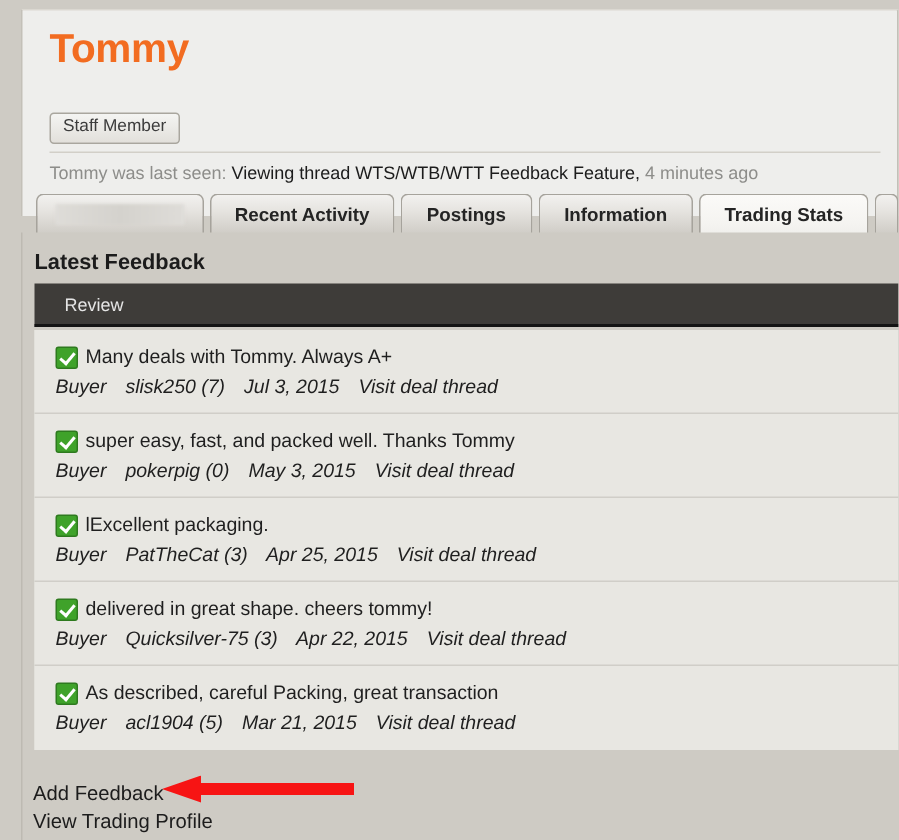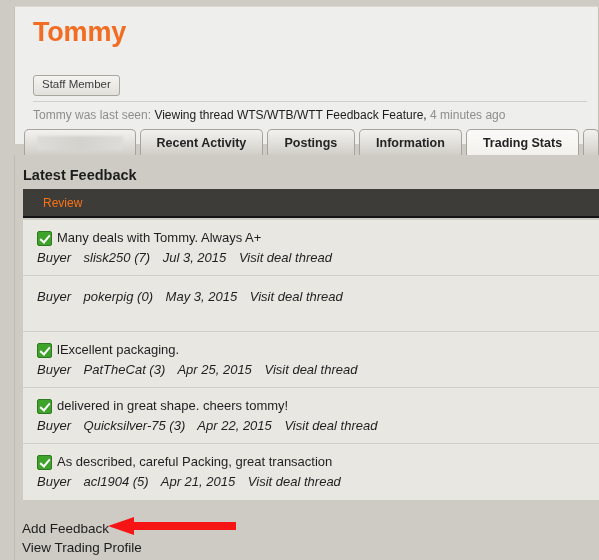--- a/index.html
+++ b/index.html
@@ -172,21 +172,21 @@
     right: 0;
     height: 29px;
     background: #3e3c39;
     border-bottom: 2px solid #141414;
   }
   #review-bar-label {
     position: absolute;
     left: 20px;
     top: 7px;
     font-size: 12px;
-    color: #f97316;
+    color: #e5e5e5;
   }
 
   
   #feedback-list {
     position: absolute;
     left: 8px;
     top: 65px;
     right: 0;
     background: #e8e7e2;
   }
@@ -307,20 +307,24 @@
         </div>
         <div class="fb-line2">
           <span class="fb-role">Buyer</span>
           <span class="fb-user">slisk250 (7)</span>
           <span class="fb-date">Jul 3, 2015</span>
           <span class="fb-link">Visit deal thread</span>
         </div>
       </div>
 
       <div class="feedback-row">
+        <div class="fb-line1">
+          <span class="check-icon"></span>
+          <span>super easy, fast, and packed well. Thanks Tommy</span>
+        </div>
         <div class="fb-line2">
           <span class="fb-role">Buyer</span>
           <span class="fb-user">pokerpig (0)</span>
           <span class="fb-date">May 3, 2015</span>
           <span class="fb-link">Visit deal thread</span>
         </div>
       </div>
 
       <div class="feedback-row">
         <div class="fb-line1">
@@ -349,21 +353,21 @@
       </div>
 
       <div class="feedback-row">
         <div class="fb-line1">
           <span class="check-icon"></span>
           <span>As described, careful Packing, great transaction</span>
         </div>
         <div class="fb-line2">
           <span class="fb-role">Buyer</span>
           <span class="fb-user">acl1904 (5)</span>
-          <span class="fb-date">Apr 21, 2015</span>
+          <span class="fb-date">Mar 21, 2015</span>
           <span class="fb-link">Visit deal thread</span>
         </div>
       </div>
 
     </div>
   </div>
 
   <div id="bottom-links">
     <div>Add Feedback</div>
     <div>View Trading Profile</div>

